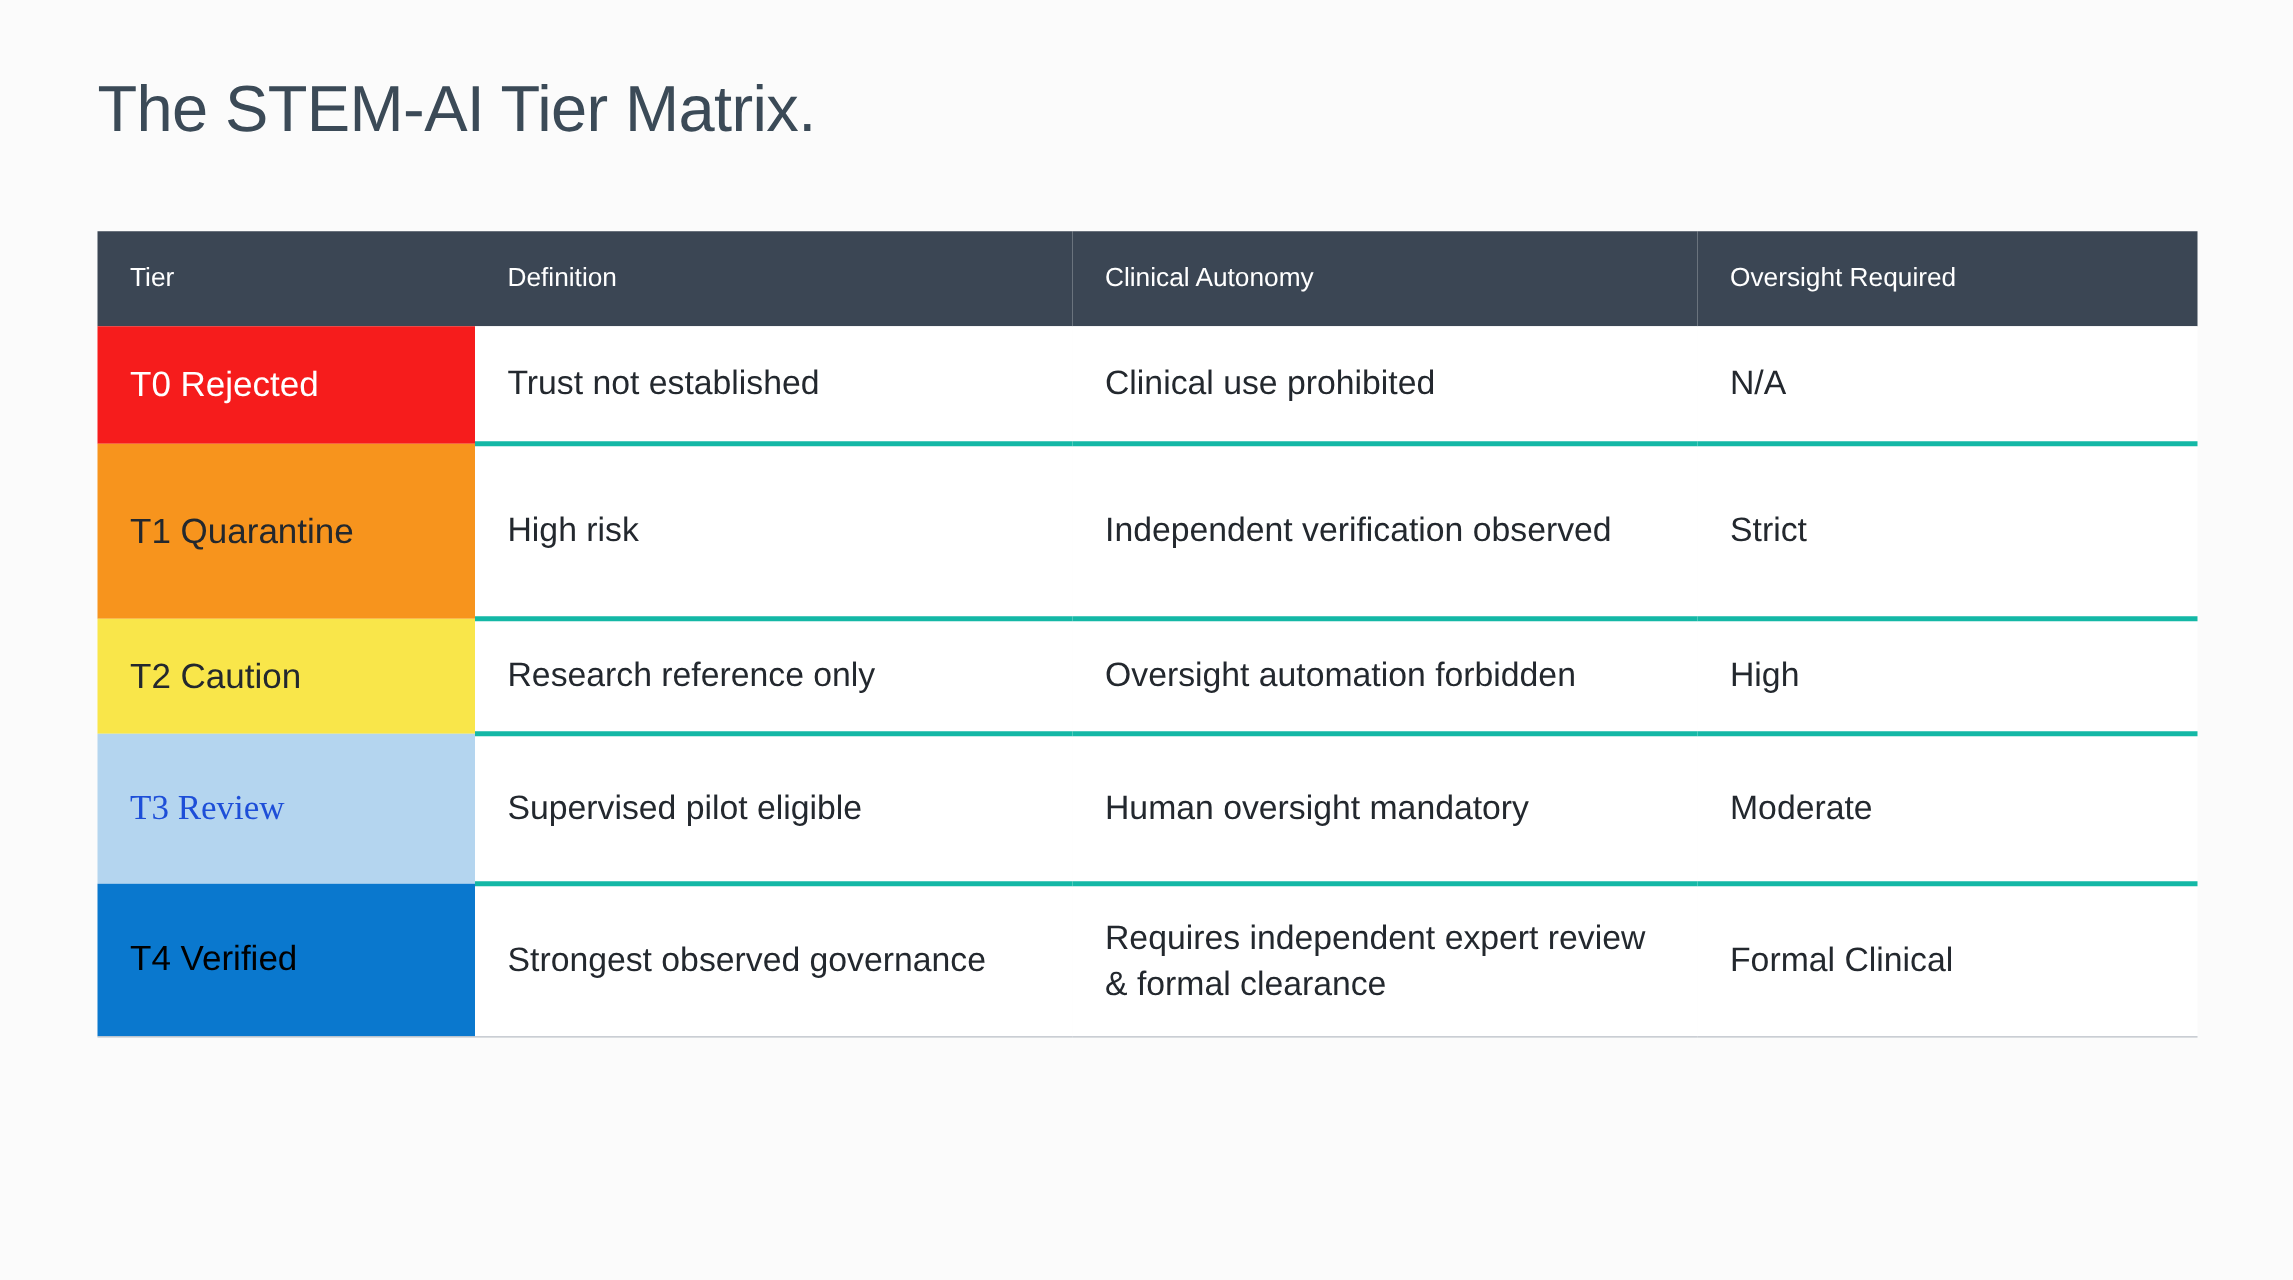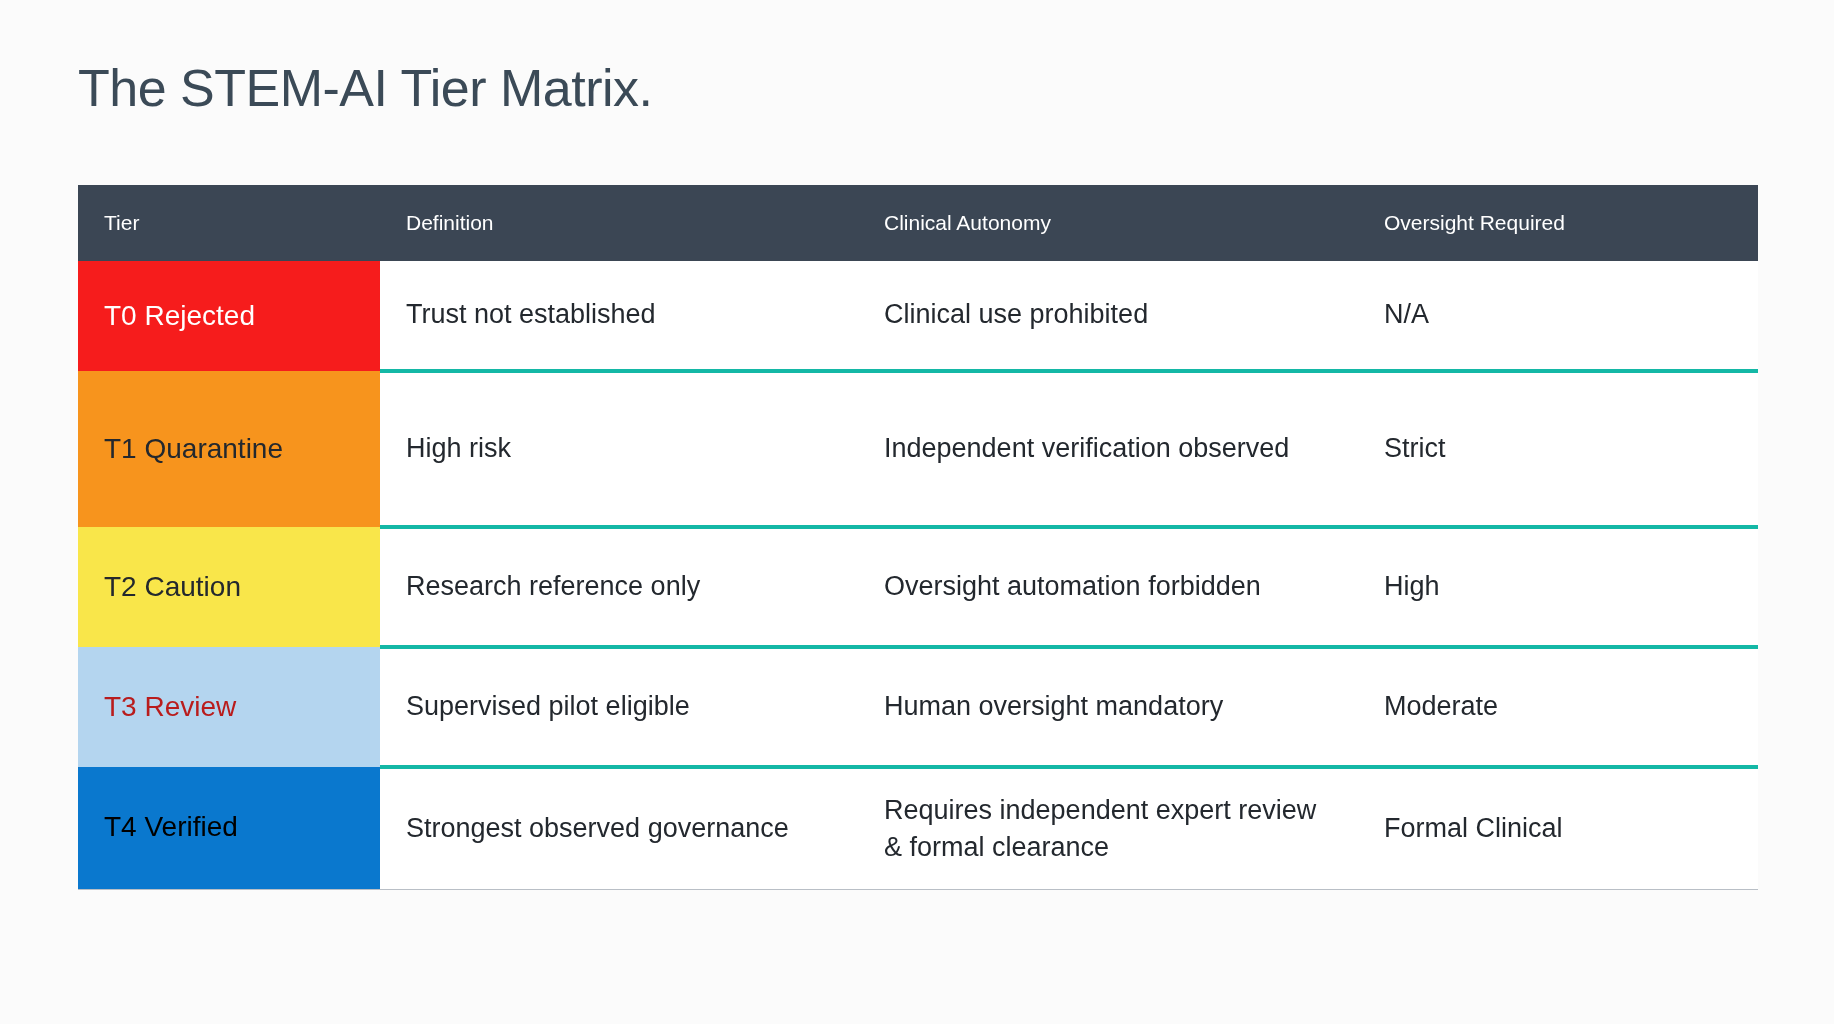--- a/index.html
+++ b/index.html
@@ -66,23 +66,23 @@
     box-sizing: border-box;
   }
   .matrix tbody tr:last-child td {
     border-bottom: 1px solid #b9bfc6;
   }
   .matrix tbody td.tier-cell {
     font-size: 28px;
     border-bottom: none;
     padding-left: 26px;
   }
-  .row-t0 td { height: 110px; }
-  .row-t1 td { height: 156px; }
-  .row-t2 td { height: 120px; }
+  .row-t0 td { height: 94px; }
+  .row-t1 td { height: 140px; }
+  .row-t2 td { height: 92px; }
   .row-t3 td { height: 120px; }
   .row-t4 td { height: 122px; }
 </style>
 </head>
 <body>
 
 <div class="page">
 
   <div class="title">The STEM-AI Tier Matrix.</div>
 
@@ -114,21 +114,21 @@
         <td>Independent verification observed</td>
         <td>Strict</td>
       </tr>
       <tr class="row-t2">
         <td class="tier-cell" style="background:#f9e64a;color:#23282e;">T2 Caution</td>
         <td>Research reference only</td>
         <td>Oversight automation forbidden</td>
         <td>High</td>
       </tr>
       <tr class="row-t3">
-        <td class="tier-cell" style="background:#b4d5ef;color:#b91c1c;">T3 Review</td>
+        <td class="tier-cell" style="background:#b4d5ef;color:#1d4ed8;font-family:Liberation Serif, serif;">T3 Review</td>
         <td>Supervised pilot eligible</td>
         <td>Human oversight mandatory</td>
         <td>Moderate</td>
       </tr>
       <tr class="row-t4">
         <td class="tier-cell" style="background:#0a78ce;color:#000000;margin-left:24px;">T4 Verified</td>
         <td>Strongest observed governance</td>
         <td>Requires independent expert review &amp; formal clearance</td>
         <td>Formal Clinical</td>
       </tr>

